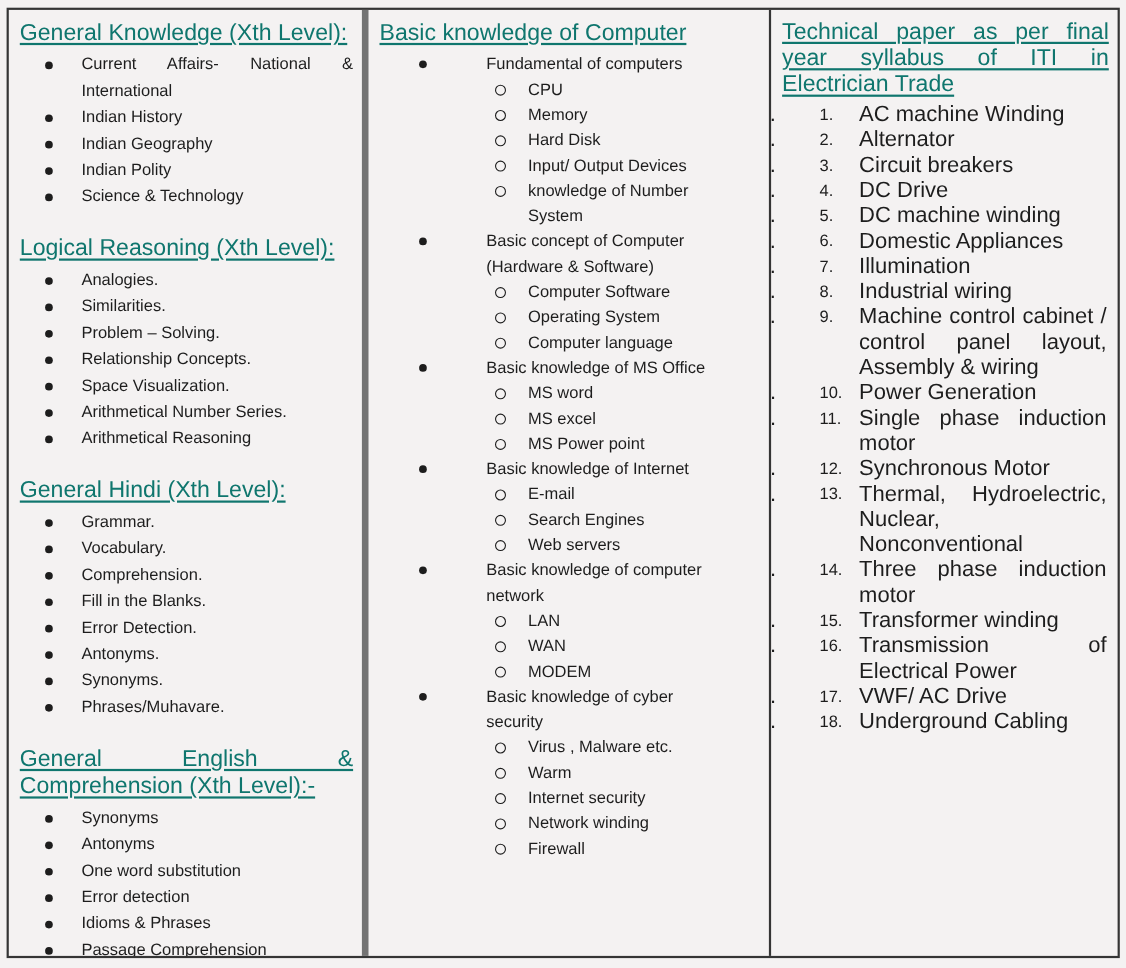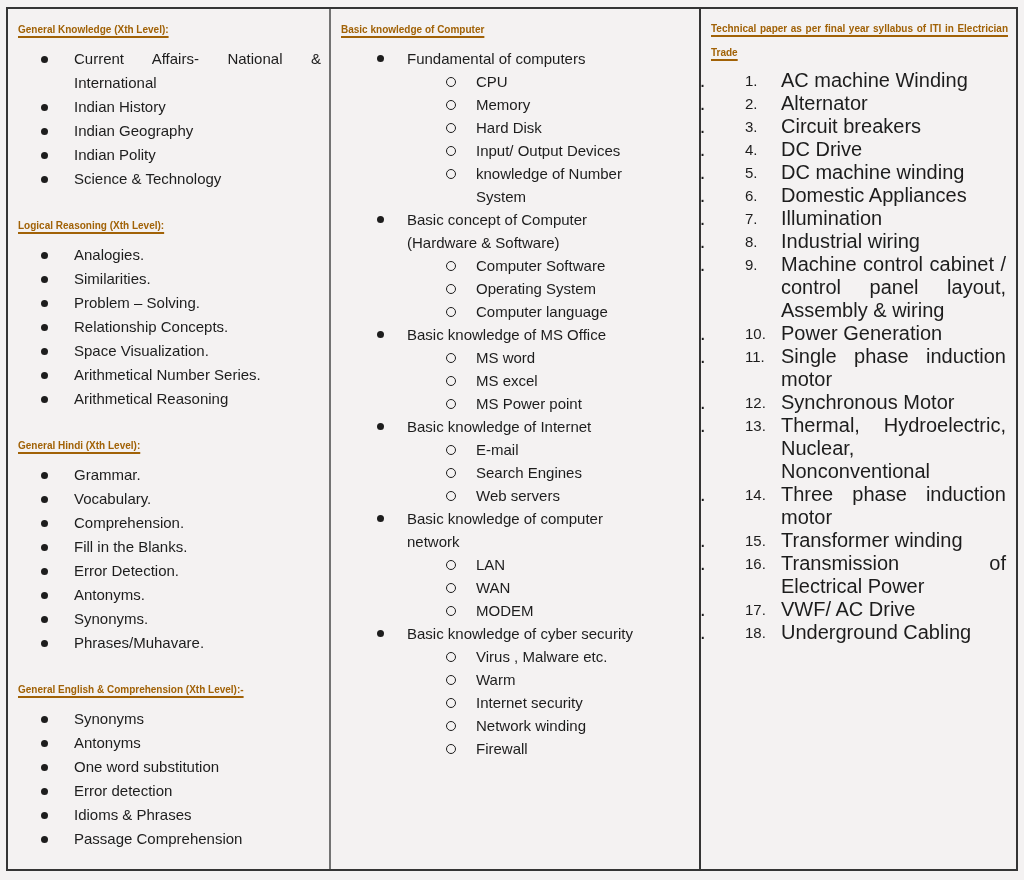--- a/index.html
+++ b/index.html
@@ -18,31 +18,31 @@
     display:flex;
     width:100%; height:100%;
     border:2px solid #353535;
     background:#f4f2f2;
   }
   .col {
     padding:8px 8px 8px 10px;
     overflow:hidden;
   }
   .col-general   { width:321px; }
-  .col-computer  { width:350px; border-left:2px solid #737373; }
+  .col-computer  { width:350px; border-left:6px solid #737373; }
   .col-technical { flex:1;      border-left:2px solid #353535;margin-left:20px; }
 
   .section-title {
-    font-size:10px;
-    font-weight:bold;
+    font-size:21px;
+    font-weight:normal;
     text-decoration:underline;
     text-underline-offset:3px;
     text-decoration-thickness:1.5px;
     line-height:25px;
-    color:#a16207;
+    color:#0f766e;
   }
   .col-general .subject-section { margin-bottom:22px; }
   .col-general .section-title { margin-bottom:5px; text-align:justify; }
 
   ul { list-style:none; }
 
   
   .bullet-list .bullet-item {
     position:relative;
     padding-left:56px;
@@ -64,21 +64,21 @@
   .topic { position:relative; font-size:15px; line-height:23px; }
   .topic::before {
     content:"";
     position:absolute;
     left:36px; top:8px;
     width:7px; height:7px;
     border-radius:50%;
     background:#1d1d1d;
   }
   .topic-label { padding-left:66px; max-width:300px; }
-  .topic-label span { display:inline-block; max-width:234px; }
+  .topic-label span { display:inline-block; max-width:234px;margin-left:31px; }
   .sub-item {
     position:relative;
     padding-left:135px;
     font-size:15px;
     line-height:23px;
     max-width:340px;
   }
   .sub-item::before {
     content:"";
     position:absolute;

